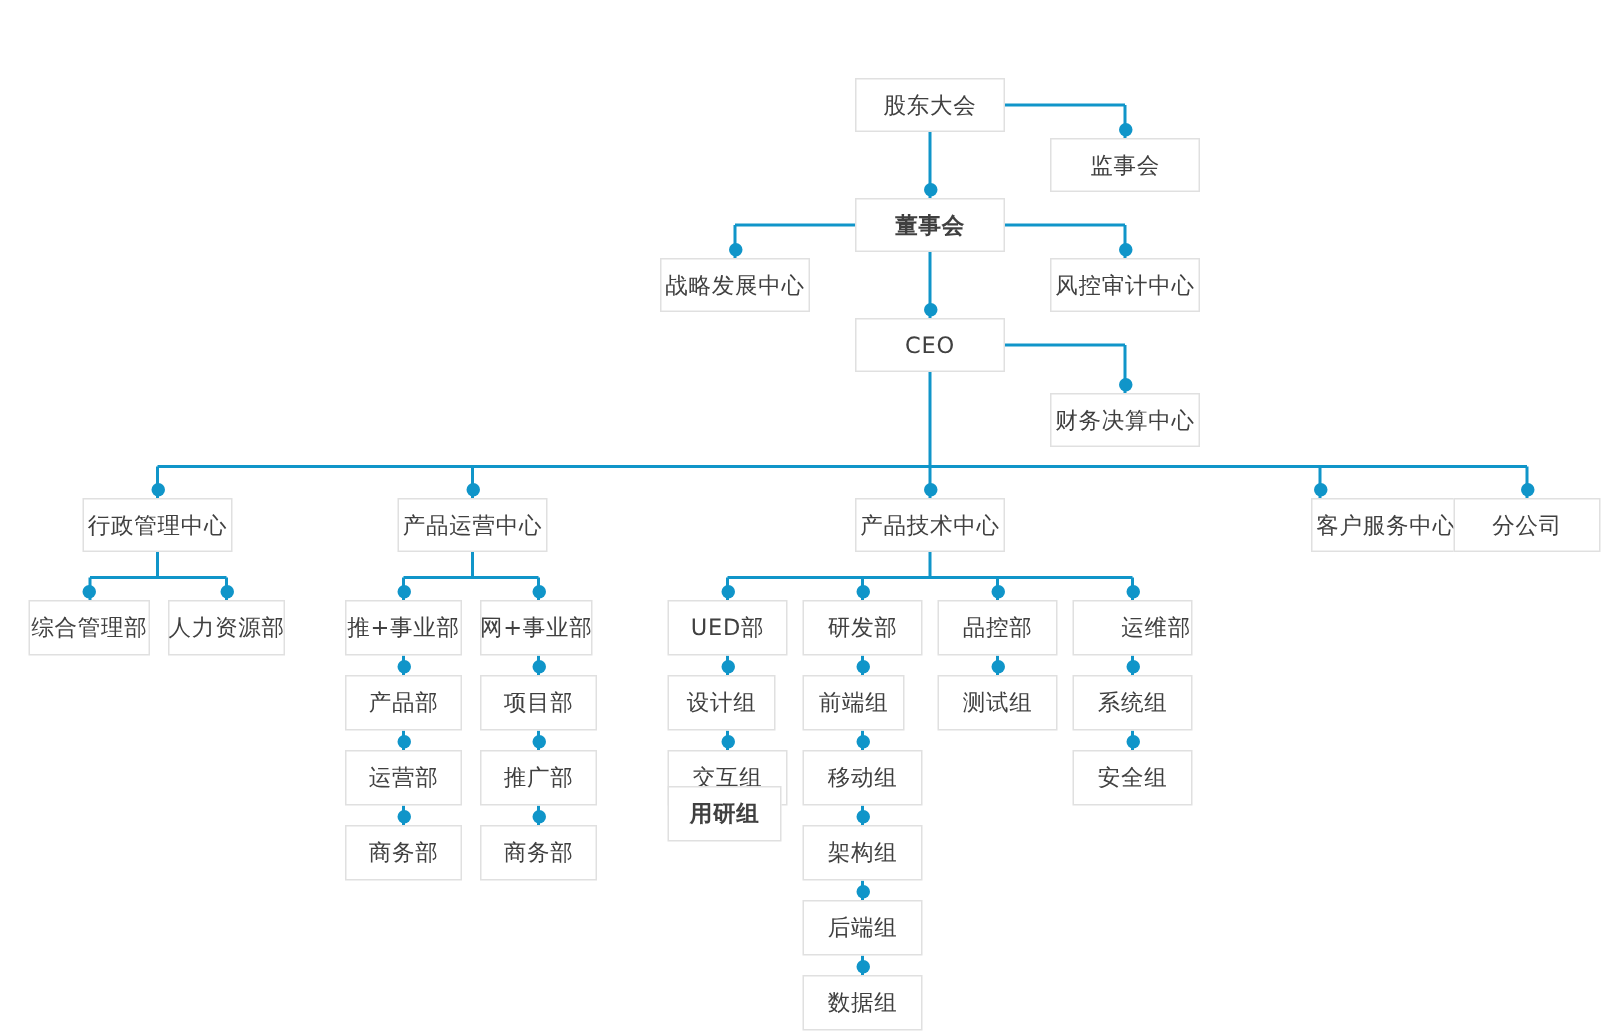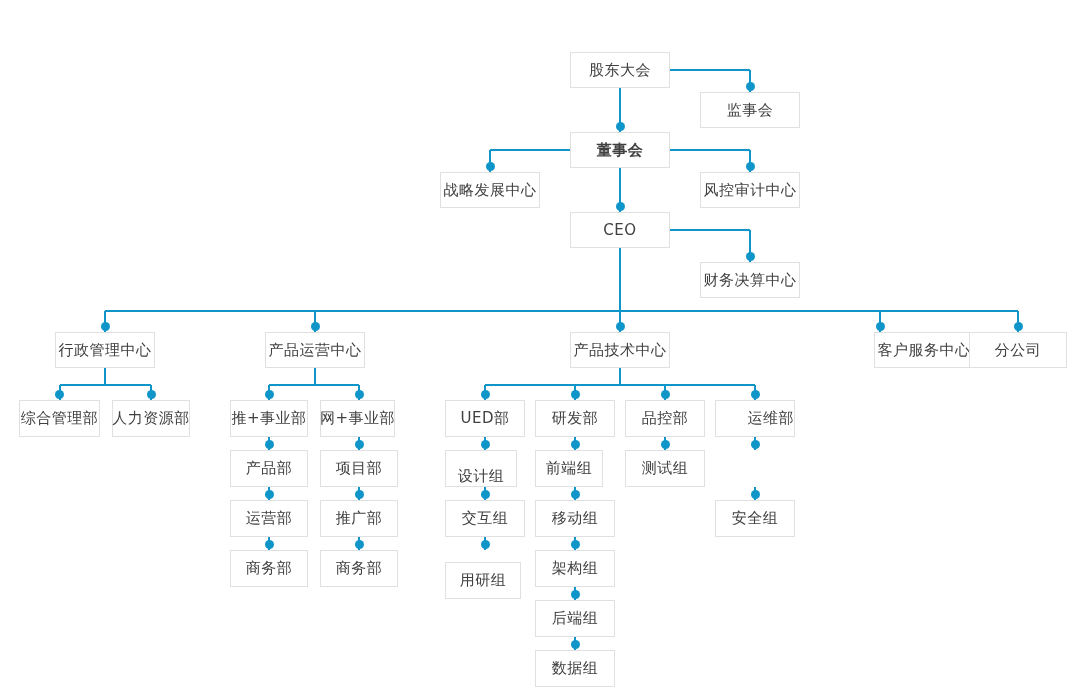--- a/index.html
+++ b/index.html
@@ -206,43 +206,46 @@
     </div>
     <div class="node" style="left: 535px; top: 400px; width: 80px; height: 37px;">
       <span>研发部</span>
     </div>
     <div class="node" style="left: 625px; top: 400px; width: 80px; height: 37px;">
       <span>品控部</span>
     </div>
     <div class="node" style="left: 715px; top: 400px; width: 80px; height: 37px; justify-content: flex-end;">
       <span>运维部</span>
     </div>
-    <div class="node" style="left: 445px; top: 450px; width: 72px; height: 37px; align-items: flex-end;">
+    <div class="node" style="left: 445px; top: 450px; width: 72px; height: 37px;">
       <span>设计组</span>
     </div>
     <div class="node" style="left: 445px; top: 500px; width: 80px; height: 37px;">
       <span>交互组</span>
     </div>
-    <div class="node" style="left: 445px; top: 562px; width: 76px; height: 37px;">
+    <div class="node" style="left: 445px; top: 524px; width: 76px; height: 37px; font-weight: bold;">
       <span>用研组</span>
     </div>
     <div class="node" style="left: 535px; top: 450px; width: 68px; height: 37px;">
       <span>前端组</span>
     </div>
     <div class="node" style="left: 535px; top: 500px; width: 80px; height: 37px;">
       <span>移动组</span>
     </div>
     <div class="node" style="left: 535px; top: 550px; width: 80px; height: 37px;">
       <span>架构组</span>
     </div>
     <div class="node" style="left: 535px; top: 600px; width: 80px; height: 37px;">
       <span>后端组</span>
     </div>
     <div class="node" style="left: 535px; top: 650px; width: 80px; height: 37px;">
       <span>数据组</span>
     </div>
     <div class="node" style="left: 625px; top: 450px; width: 80px; height: 37px;">
       <span>测试组</span>
+    </div>
+    <div class="node" style="left: 715px; top: 450px; width: 80px; height: 37px;">
+      <span>系统组</span>
     </div>
     <div class="node" style="left: 715px; top: 500px; width: 80px; height: 37px;">
       <span>安全组</span>
     </div>
   </div>
 
 </body></html>

